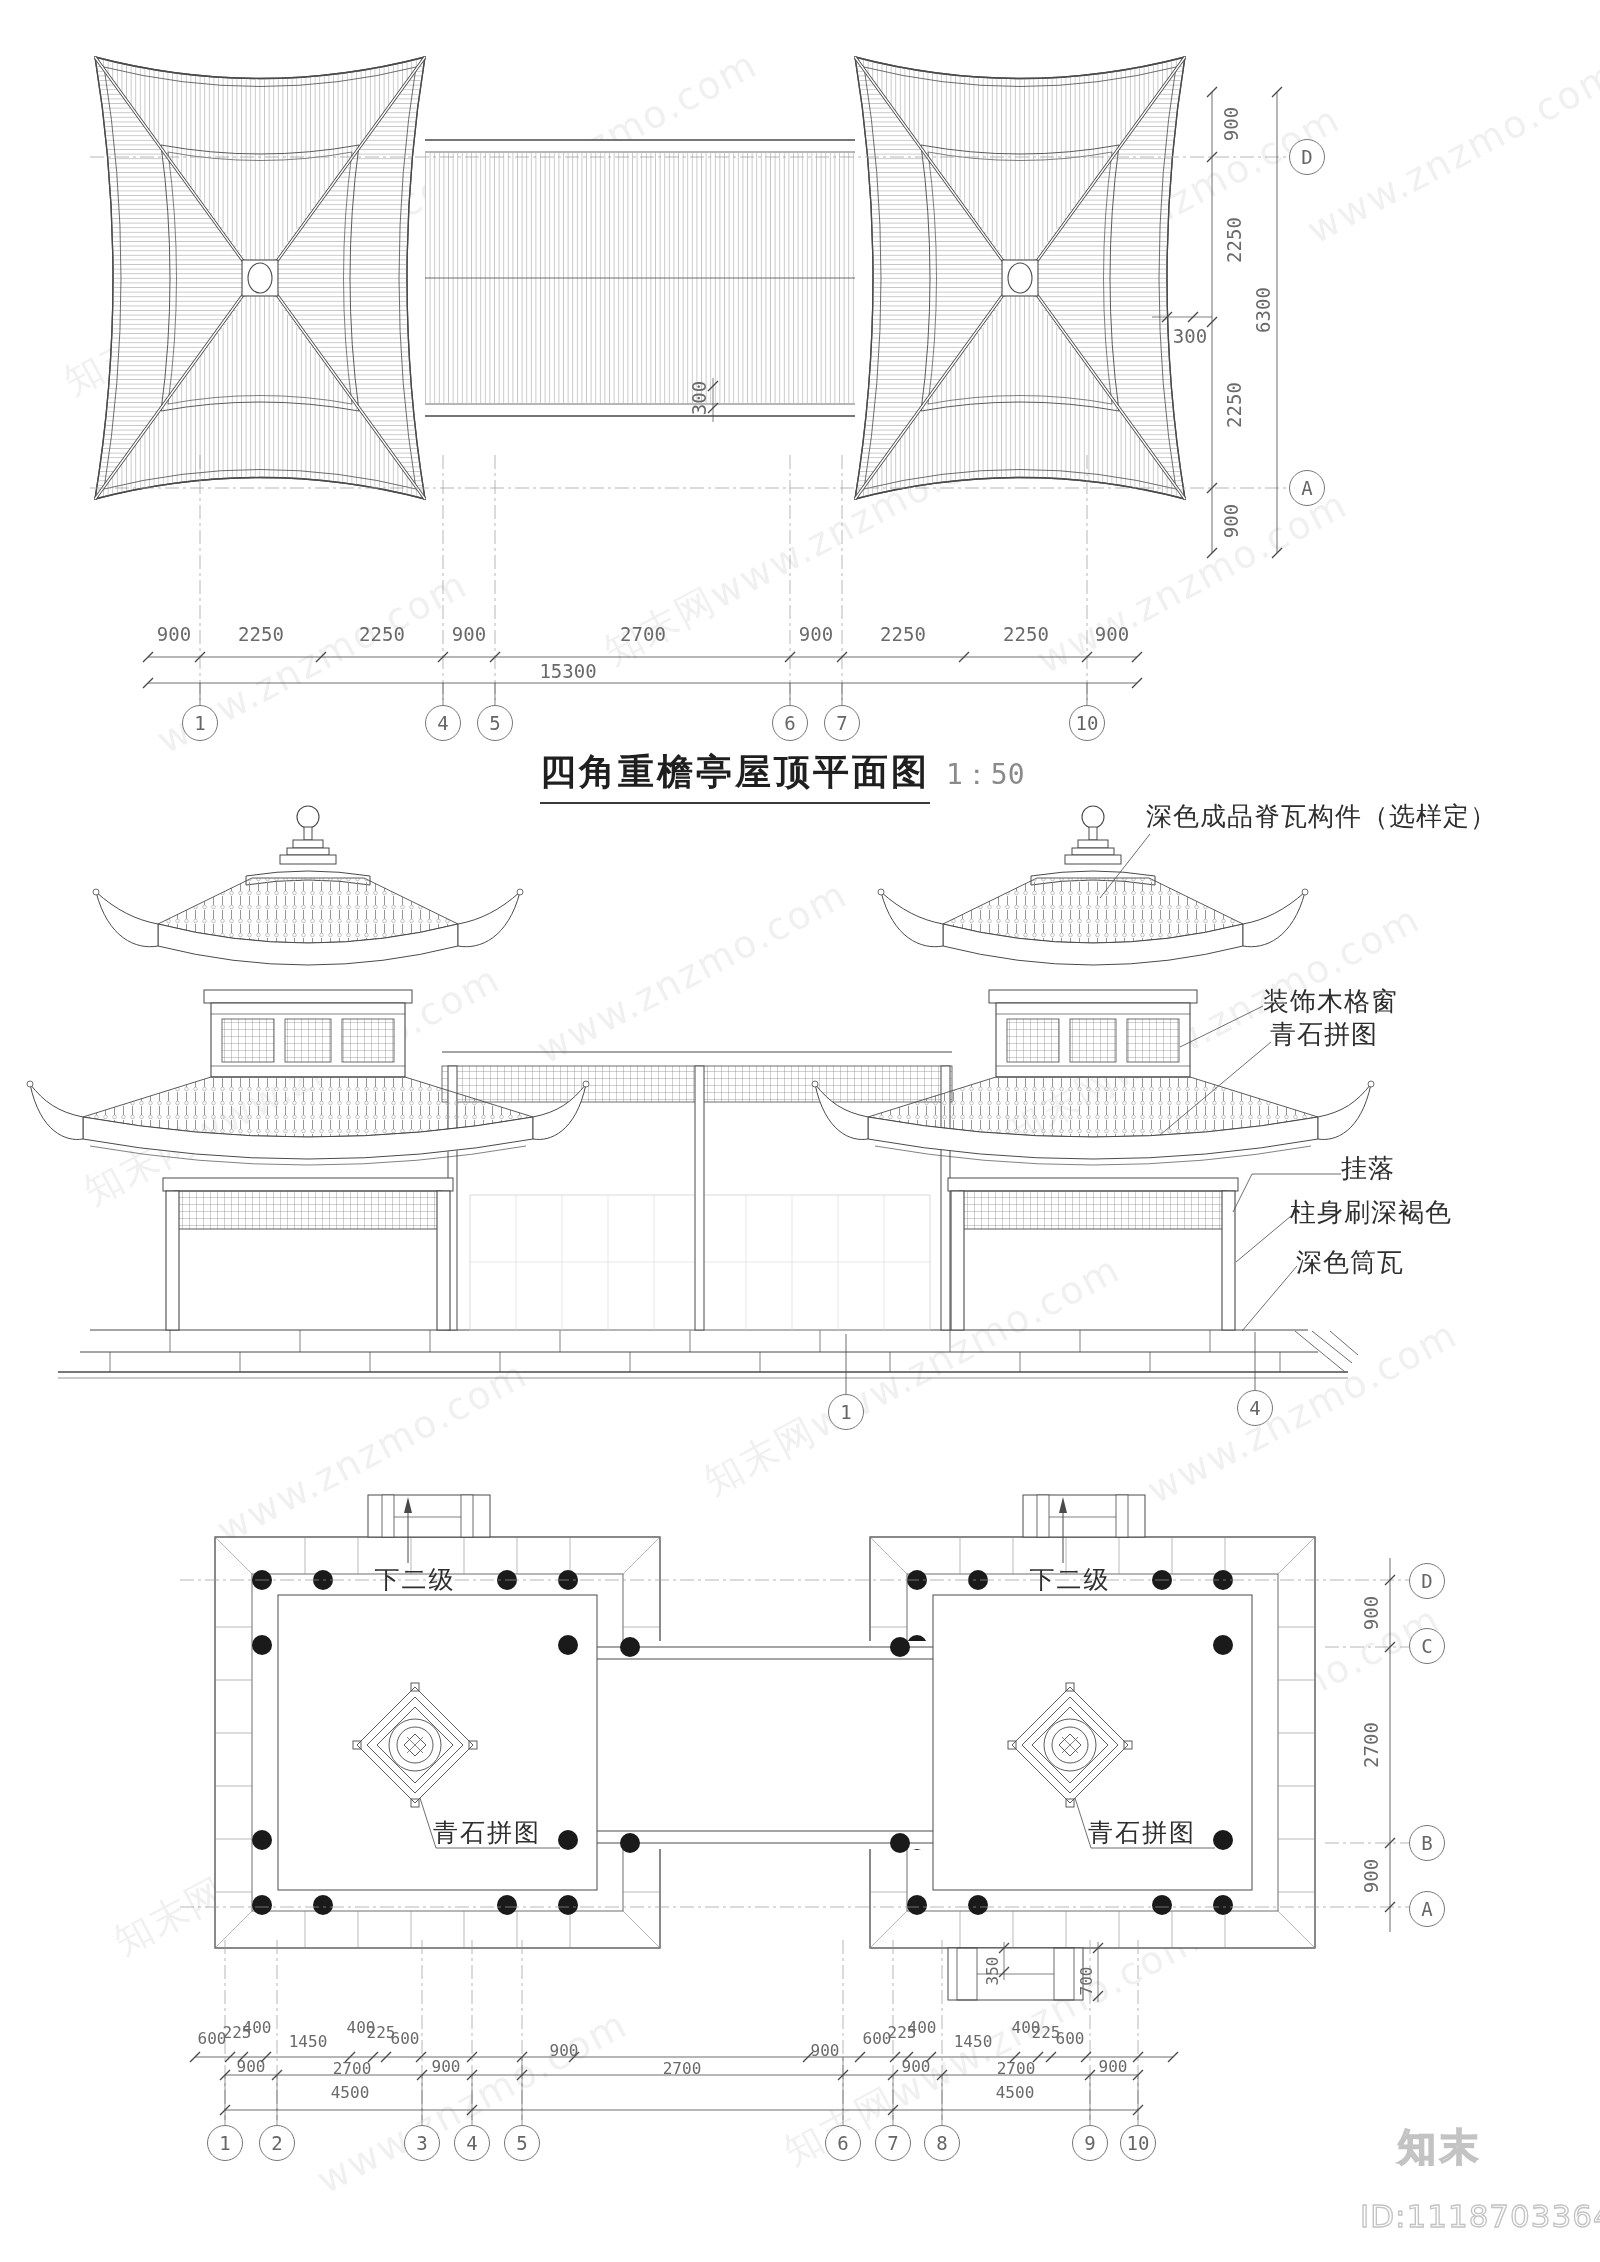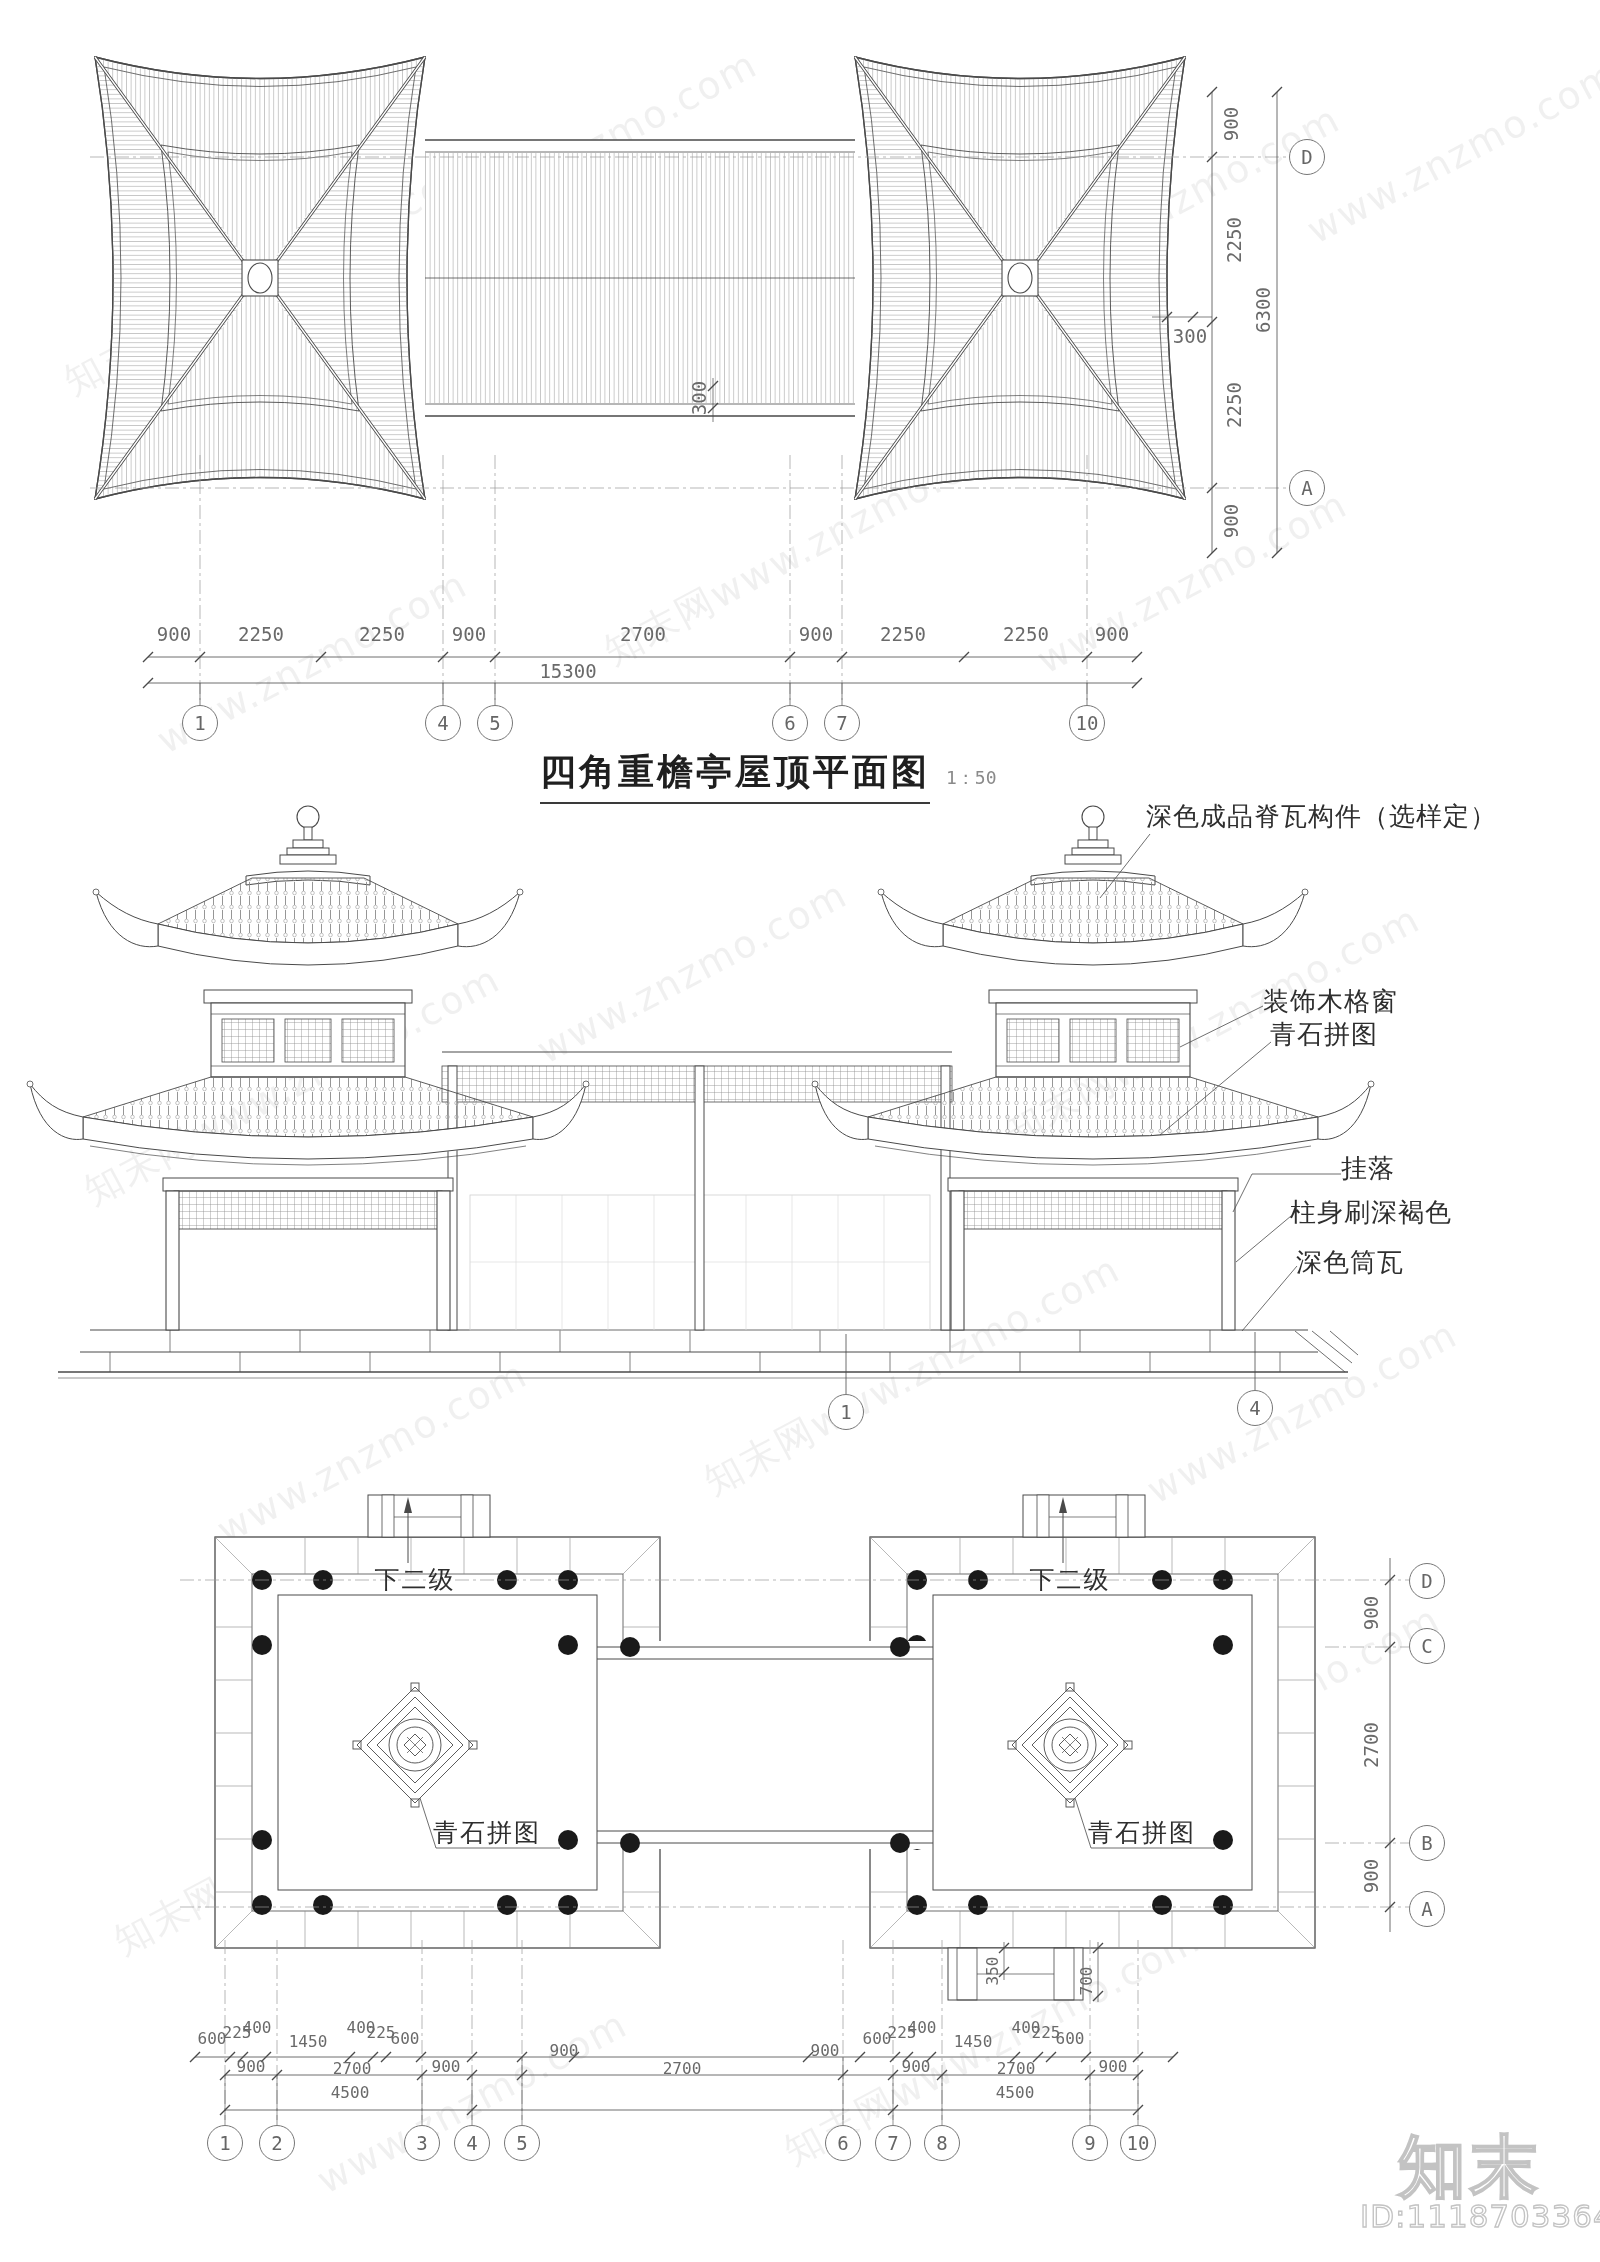--- a/index.html
+++ b/index.html
@@ -13,25 +13,25 @@
   .dvs{font-size:16px;transform:translate(-50%,-50%) rotate(-90deg);}
   .bub{position:absolute;transform:translate(-50%,-50%);width:34px;height:34px;border:1.4px solid #777;
       border-radius:50%;background:#fff;display:flex;align-items:center;justify-content:center;
       color:#666;font-family:"DejaVu Sans Mono","Liberation Mono",monospace;font-size:19px;}
   .ann{position:absolute;color:#2e2e2e;font-size:26px;letter-spacing:1px;white-space:nowrap;}
   .lbl{position:absolute;transform:translate(-50%,-50%);color:#2e2e2e;font-size:25px;
       letter-spacing:2px;white-space:nowrap;}
   .ttl{position:absolute;white-space:nowrap;}
   .ttl .cn{display:inline-block;color:#1f1f1f;font-size:36px;font-weight:bold;letter-spacing:3px;
       border-bottom:2.5px solid #3a3a3a;padding-bottom:5px;}
-  .ttl .sc{display:inline-block;color:#8a8a8a;font-size:18px;margin-left:16px;
+  .ttl .sc{display:inline-block;color:#8a8a8a;font-size:28px;margin-left:16px;
       font-family:"DejaVu Sans Mono","Liberation Mono",monospace;}
   .wm{position:absolute;color:rgba(110,110,110,0.10);font-size:38px;white-space:nowrap;
       transform:rotate(-28deg);letter-spacing:2px;pointer-events:none;}
-  .logo{position:absolute;color:#fff;font-size:68px;font-weight:bold;letter-spacing:4px;
+  .logo{position:absolute;color:#fff;font-size:38px;font-weight:bold;letter-spacing:4px;
       -webkit-text-stroke:1.6px #c3c3c3;text-shadow:0 0 1px #cfcfcf;}
   .idtx{position:absolute;color:#fff;font-size:31px;letter-spacing:1px;
       -webkit-text-stroke:1.3px #c3c3c3;text-shadow:0 0 1px #cfcfcf;
       font-family:"DejaVu Sans",sans-serif;}
 </style>
 </head>
 <body>
 
 <div id="sheet">
 

